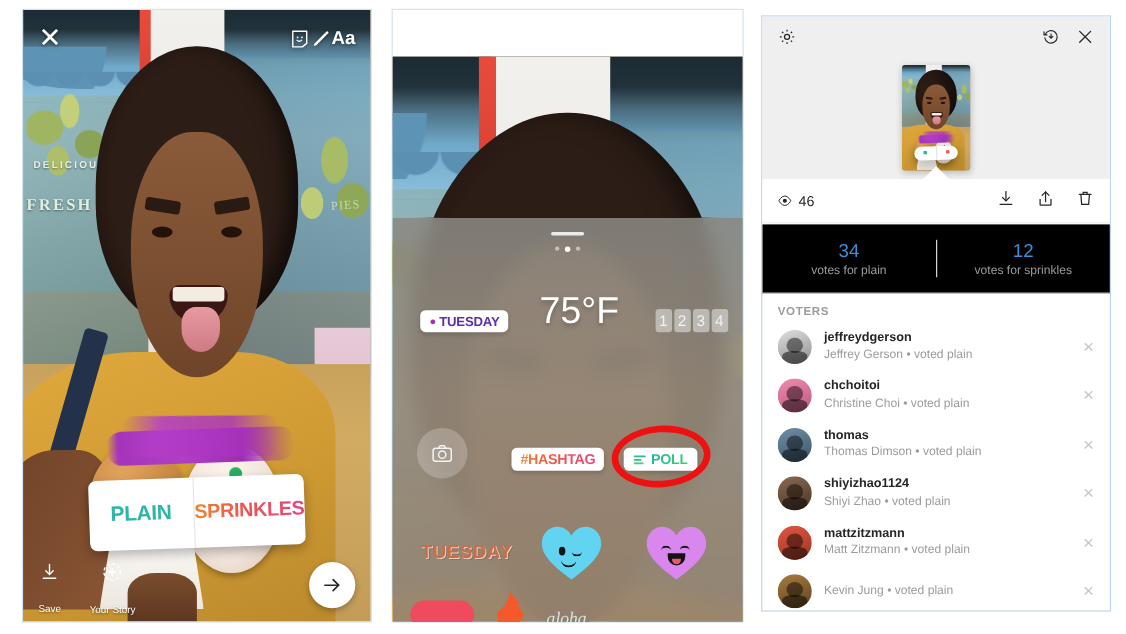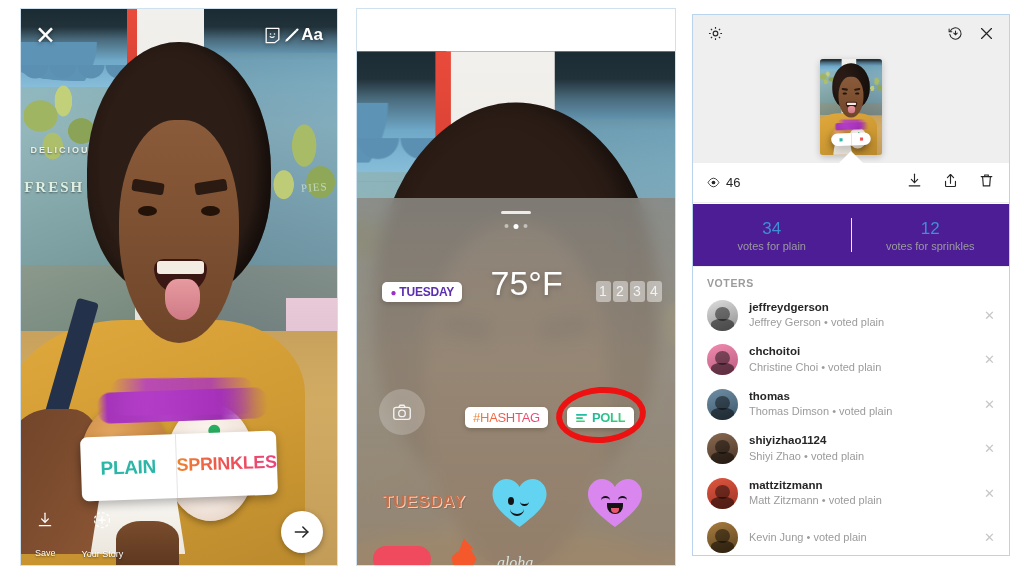--- a/index.html
+++ b/index.html
@@ -283,21 +283,21 @@
     width:15px;height:21px;border-radius:3px;background:rgba(255,255,255,.45);
     color:#f2f2f2; font-size:14px; display:flex;align-items:center;justify-content:center;
     font-family:"Liberation Sans",sans-serif;
   }
   .st-cam{
     left:7%; top:52%; width:46px;height:46px;border-radius:50%;
     background:rgba(255,255,255,.22); display:flex;align-items:center;justify-content:center;
   }
   .st-hash{
     left:34%; top:57%; background:#fff;border-radius:5px;padding:3px 8px;
-    font-weight:400;font-size:13px;letter-spacing:-.3px;
+    font-weight:700;font-size:13px;letter-spacing:-.3px;
     font-family:"Liberation Sans Narrow","Liberation Sans",sans-serif;
     background-image:none;
     box-shadow:0 2px 5px rgba(0,0,0,.18);
   }
   .st-hash span{
     background:linear-gradient(90deg,#f0832c,#ef5350 50%,#e8457f);
     -webkit-background-clip:text;background-clip:text;color:transparent;
   }
   .st-poll{
     left:66%; top:57%; background:#fff;border-radius:5px;padding:3px 9px;
@@ -363,21 +363,21 @@
   .p3-stats{
     position:absolute; left:0; top:148px; width:100%; height:40px;
     display:flex; align-items:center; padding:0 14px; box-sizing:border-box;
     border-bottom:1px solid #efefef; background:#fff;
   }
   .views{display:flex;align-items:center;gap:6px;font-size:13px;color:#262626;font-weight:500;}
   .p3-stats .spc{flex:1;}
   .p3-stats .act{margin-left:19px;}
   .p3-votes{
     position:absolute; left:0; top:189px; width:100%; height:62px;
-    display:flex; align-items:center; background:#4c1d95;
+    display:flex; align-items:center; background:#000000;
     border-bottom:1px solid #efefef;
   }
   .vcell{flex:1; text-align:center;}
   .vnum{font-size:17px; color:#3e8fd4; font-weight:400; line-height:1.35;}
   .vlab{font-size:11px; color:#9b9b9b;}
   .vsep{width:1px; height:34px; background:#ececec;}
   .voters-h{
     position:absolute; left:0; top:252px; width:100%;
     padding:10px 14px 4px; box-sizing:border-box;
     font-size:10.5px; letter-spacing:.6px; color:#9b9b9b; font-weight:600;

